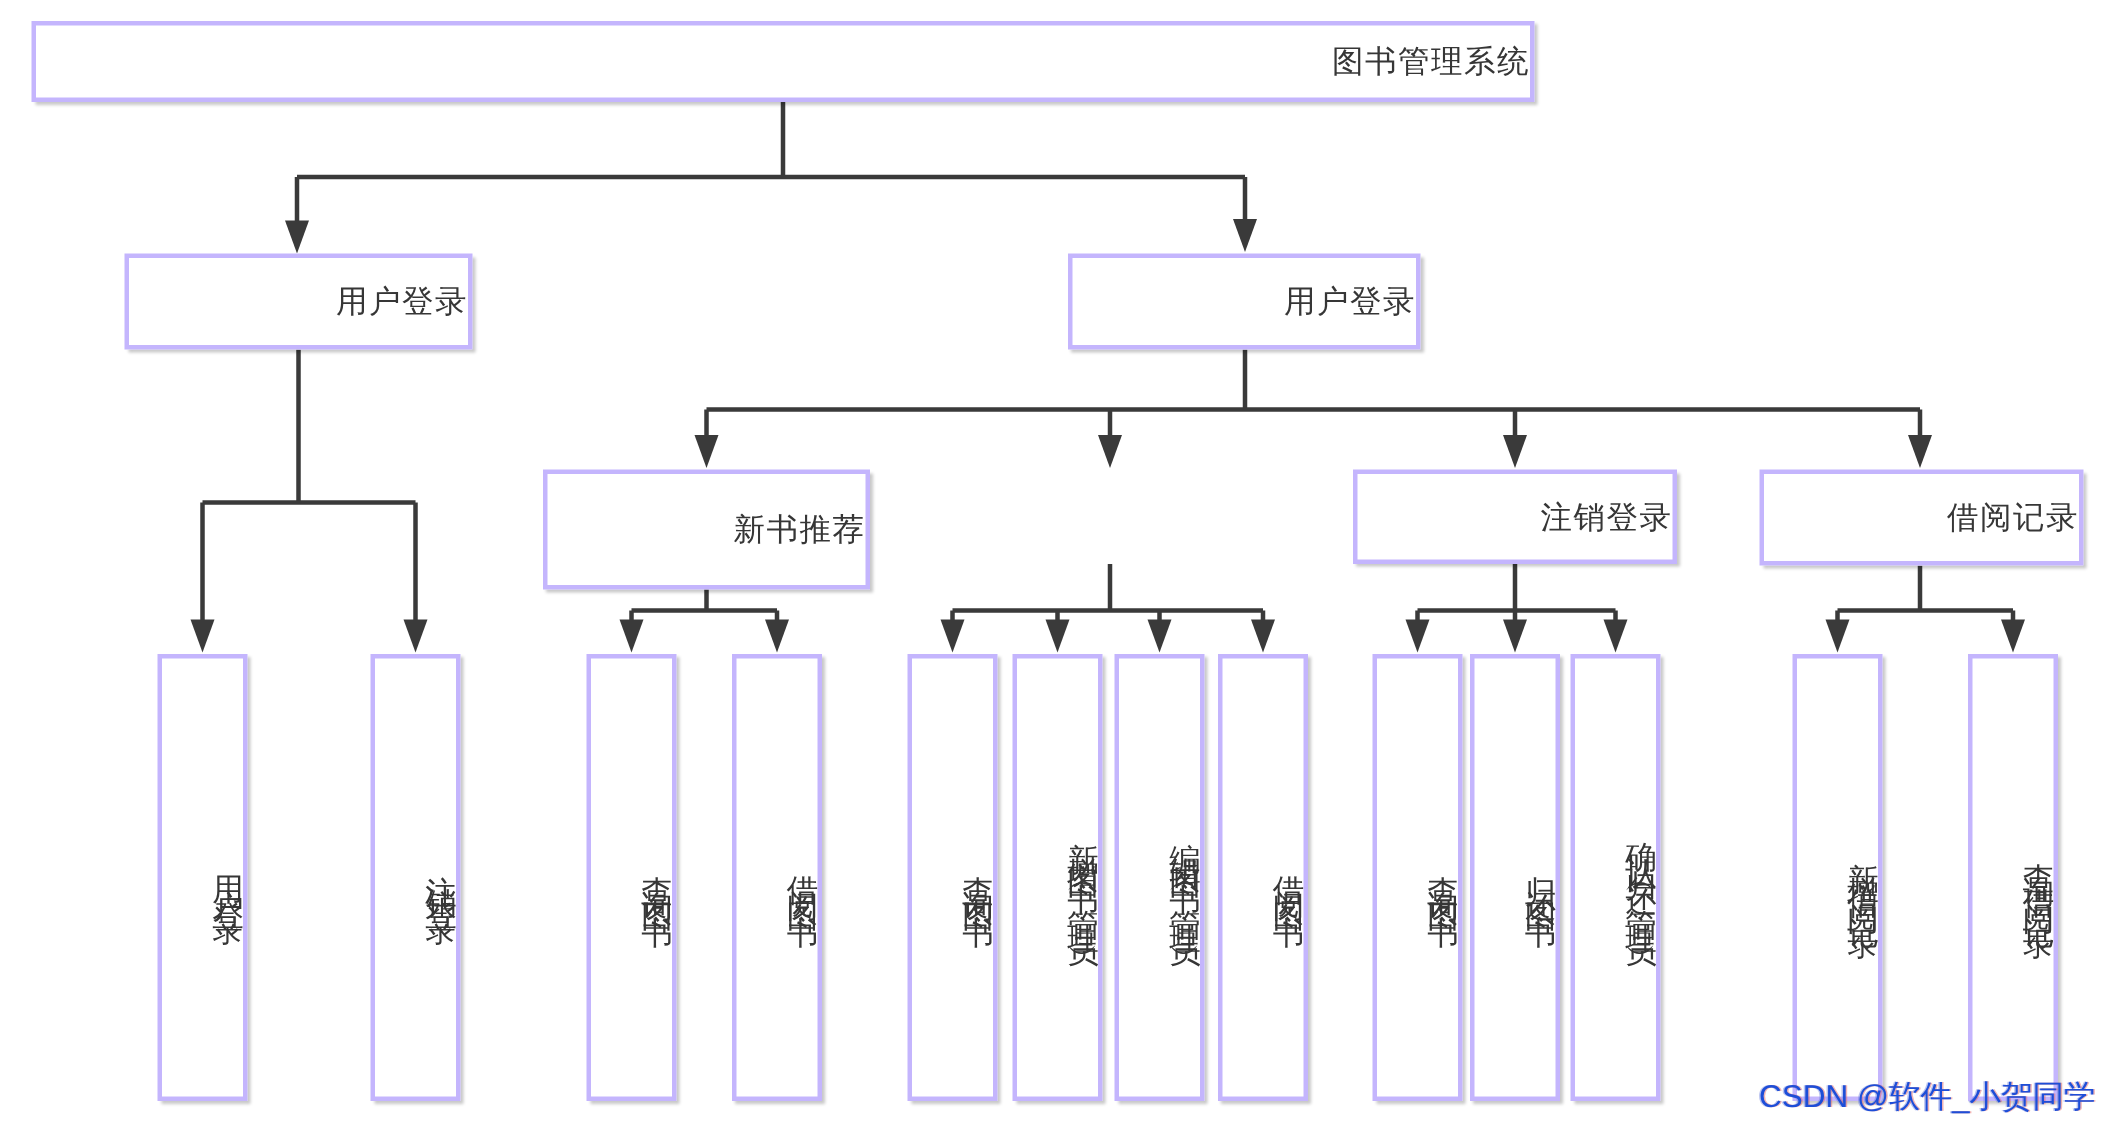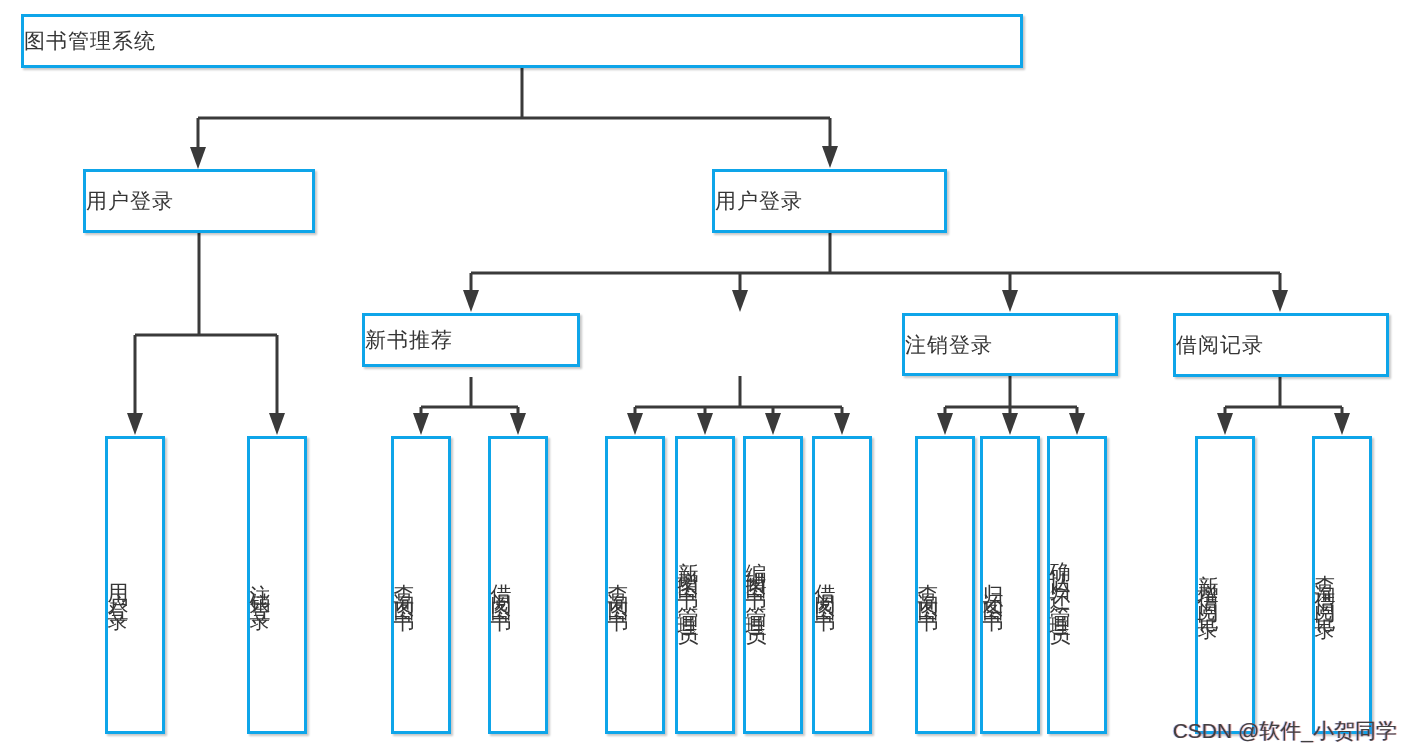--- a/index.html
+++ b/index.html
@@ -2,31 +2,31 @@
 <html><head>
 <meta charset="utf-8">
 <style>
   html,body{margin:0;padding:0;background:#ffffff;}
   #stage{
     position:relative;width:1405px;height:747px;background:#ffffff;overflow:hidden;
     font-family:"Liberation Sans","DejaVu Sans",sans-serif;
   }
   #wires{position:absolute;left:0;top:0;width:1405px;height:747px;}
   .node{
-    position:absolute;background:#ffffff;border:3px solid #0ea5e9;box-sizing:border-box;
-    display:flex;align-items:center;justify-content:flex-start;color:#363636;
+    position:absolute;background:#ffffff;border:3px solid #c4b5fd;box-sizing:border-box;
+    display:flex;align-items:center;justify-content:flex-end;color:#363636;
     box-shadow:2px 2px 2px rgba(0,0,0,0.22);
   }
   .node.h span{font-size:21px;letter-spacing:1px;white-space:nowrap;}
   .node.v span{
     writing-mode:vertical-rl;text-orientation:mixed;
     font-size:21px;line-height:1;letter-spacing:9px;
   }
   #watermark{
-    position:absolute;right:8px;bottom:2px;font-size:21px;color:#404040;
+    position:absolute;right:8px;bottom:2px;font-size:21px;color:#1d4ed8;
     text-shadow:1px 0 0 rgba(224,90,90,0.45), -1px 0 0 rgba(100,120,220,0.45);
     white-space:nowrap;
   }
 </style>
 </head>
 <body>
 
 <div id="stage">
 
   <svg id="wires" viewBox="0 0 1405 747" xmlns="http://www.w3.org/2000/svg">
@@ -76,21 +76,21 @@
     <span>图书管理系统</span>
   </div>
 
   <div class="node h" style="left:83px;top:169px;width:232px;height:64px">
     <span>用户登录</span>
   </div>
   <div class="node h" style="left:712px;top:169px;width:235px;height:64px">
     <span>用户登录</span>
   </div>
 
-  <div class="node h" style="left:362px;top:313px;width:218px;height:54px">
+  <div class="node h" style="left:362px;top:313px;width:218px;height:80px">
     <span>新书推荐</span>
   </div>
   <div class="node h" style="left:902px;top:313px;width:216px;height:63px">
     <span>注销登录</span>
   </div>
   <div class="node h" style="left:1173px;top:313px;width:216px;height:64px">
     <span>借阅记录</span>
   </div>
 
   <div class="node v" style="left:105px;top:436px;width:60px;height:298px">

